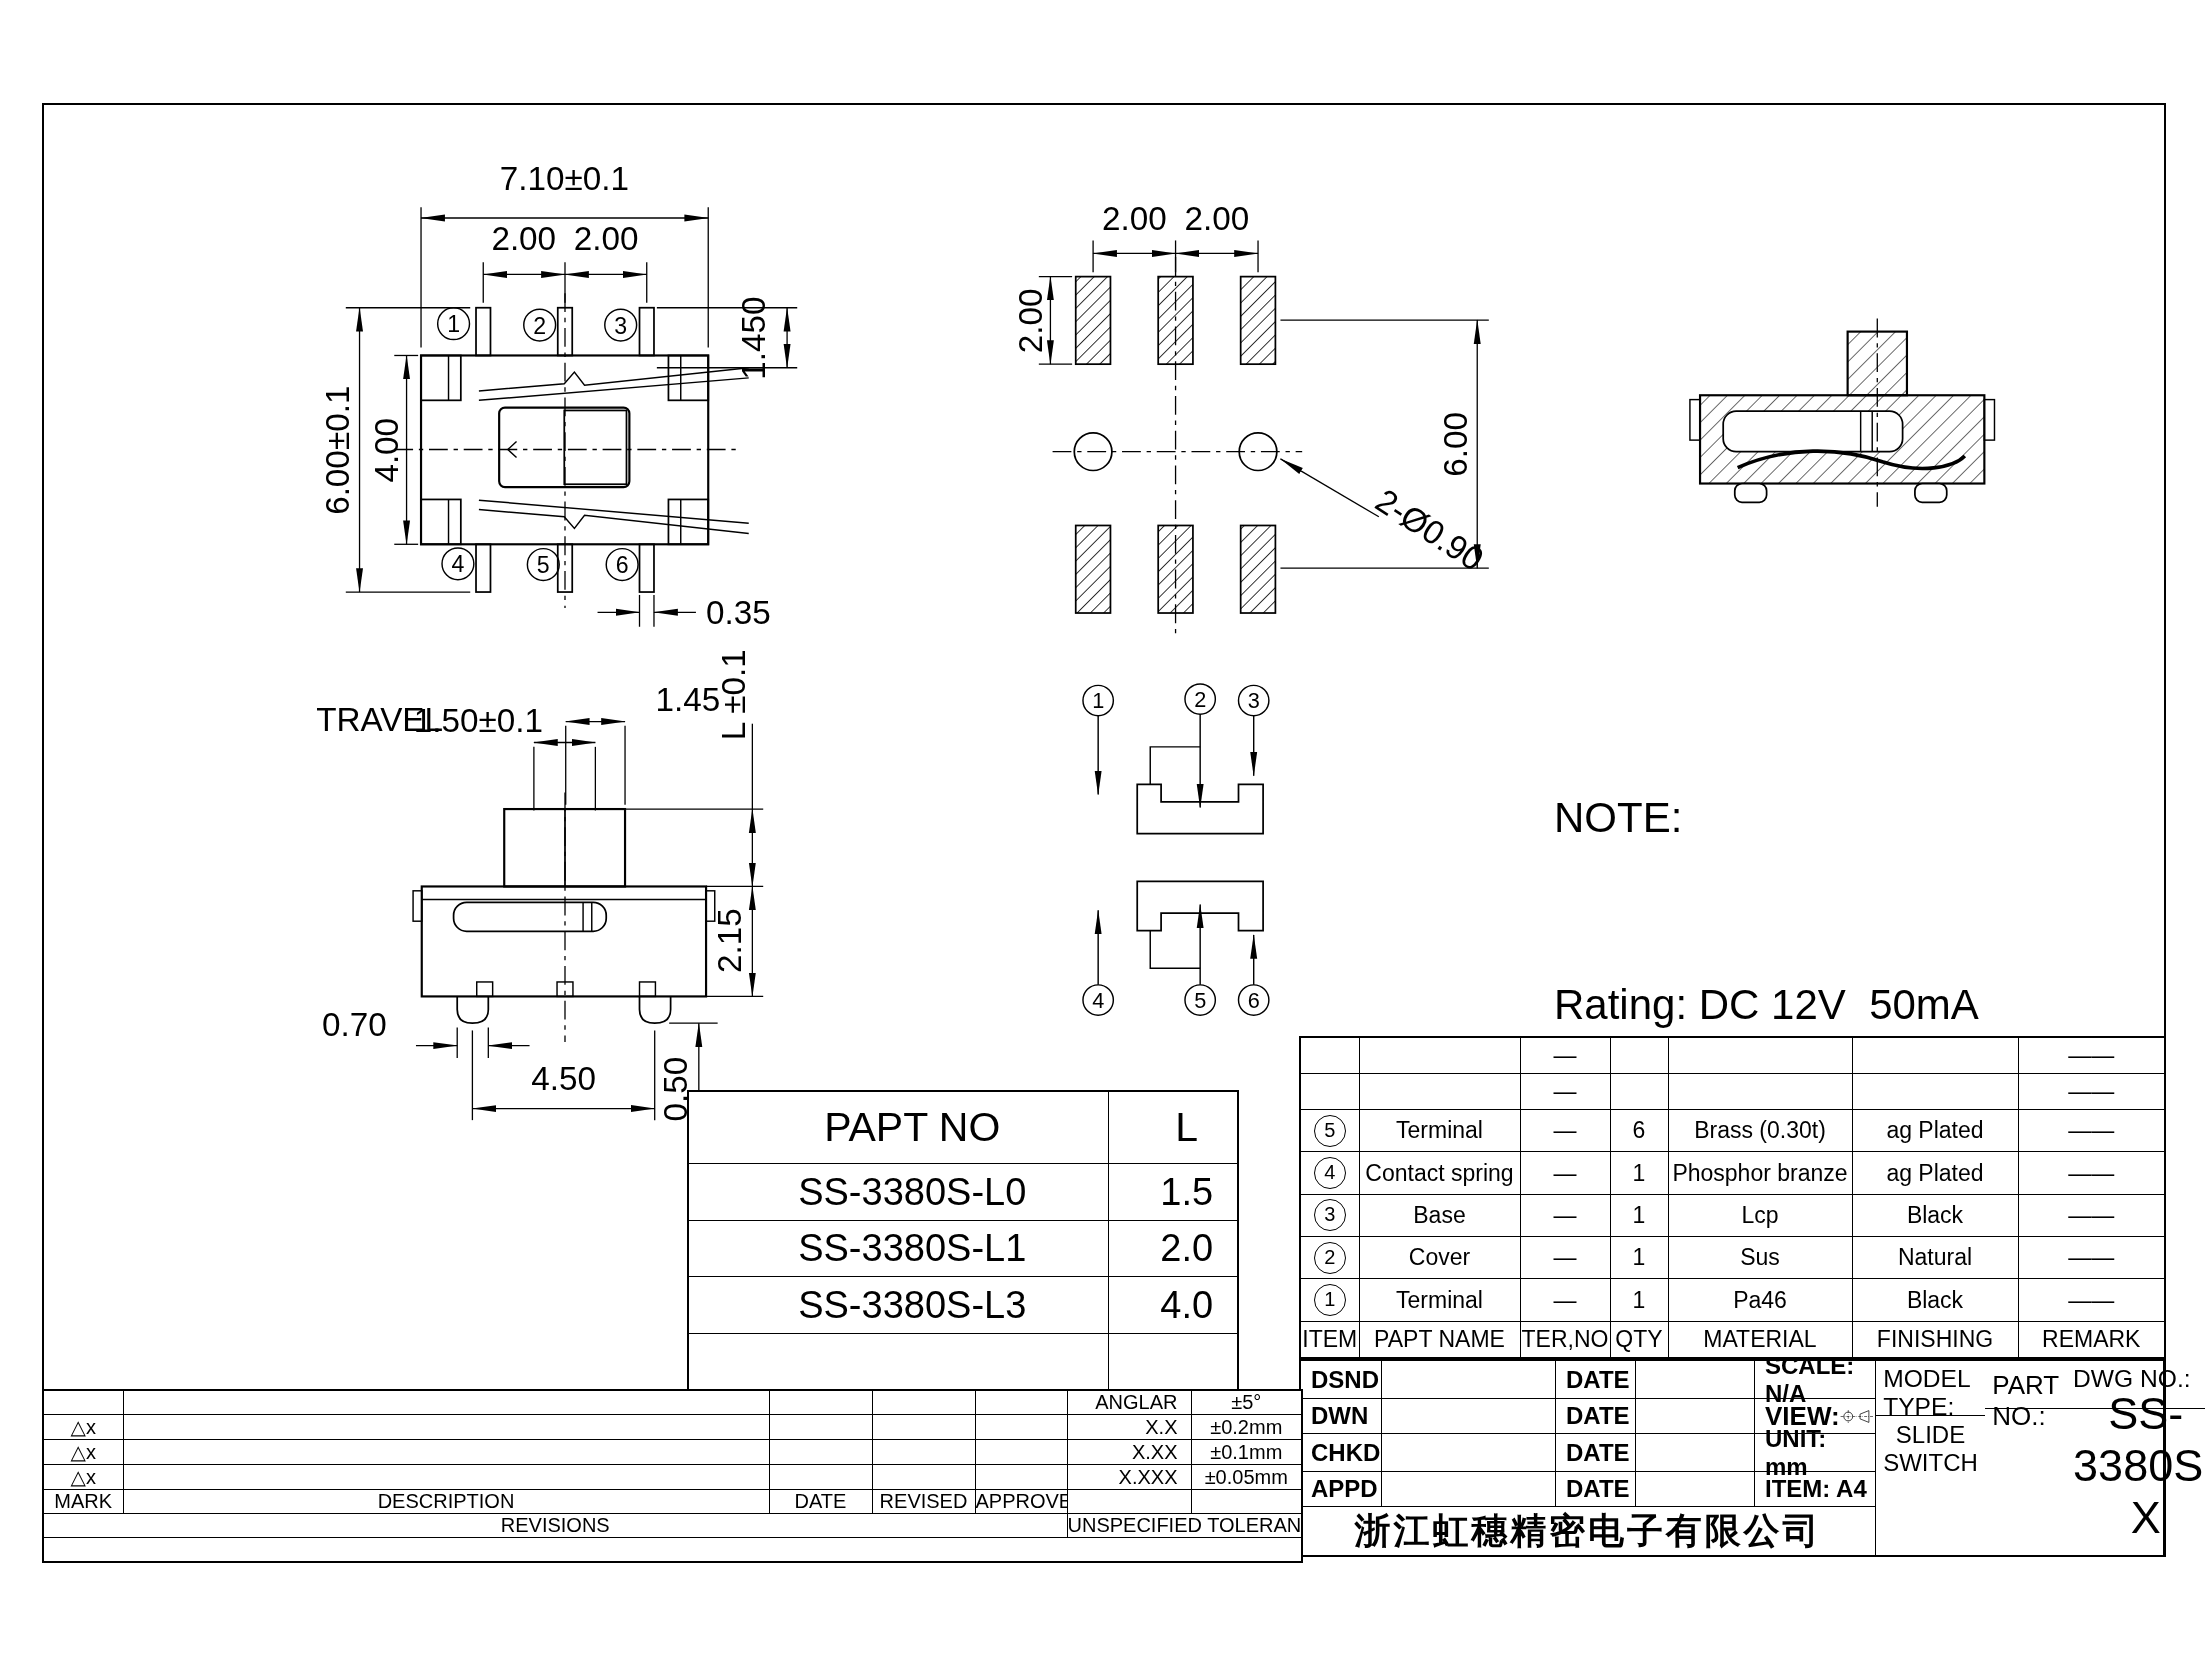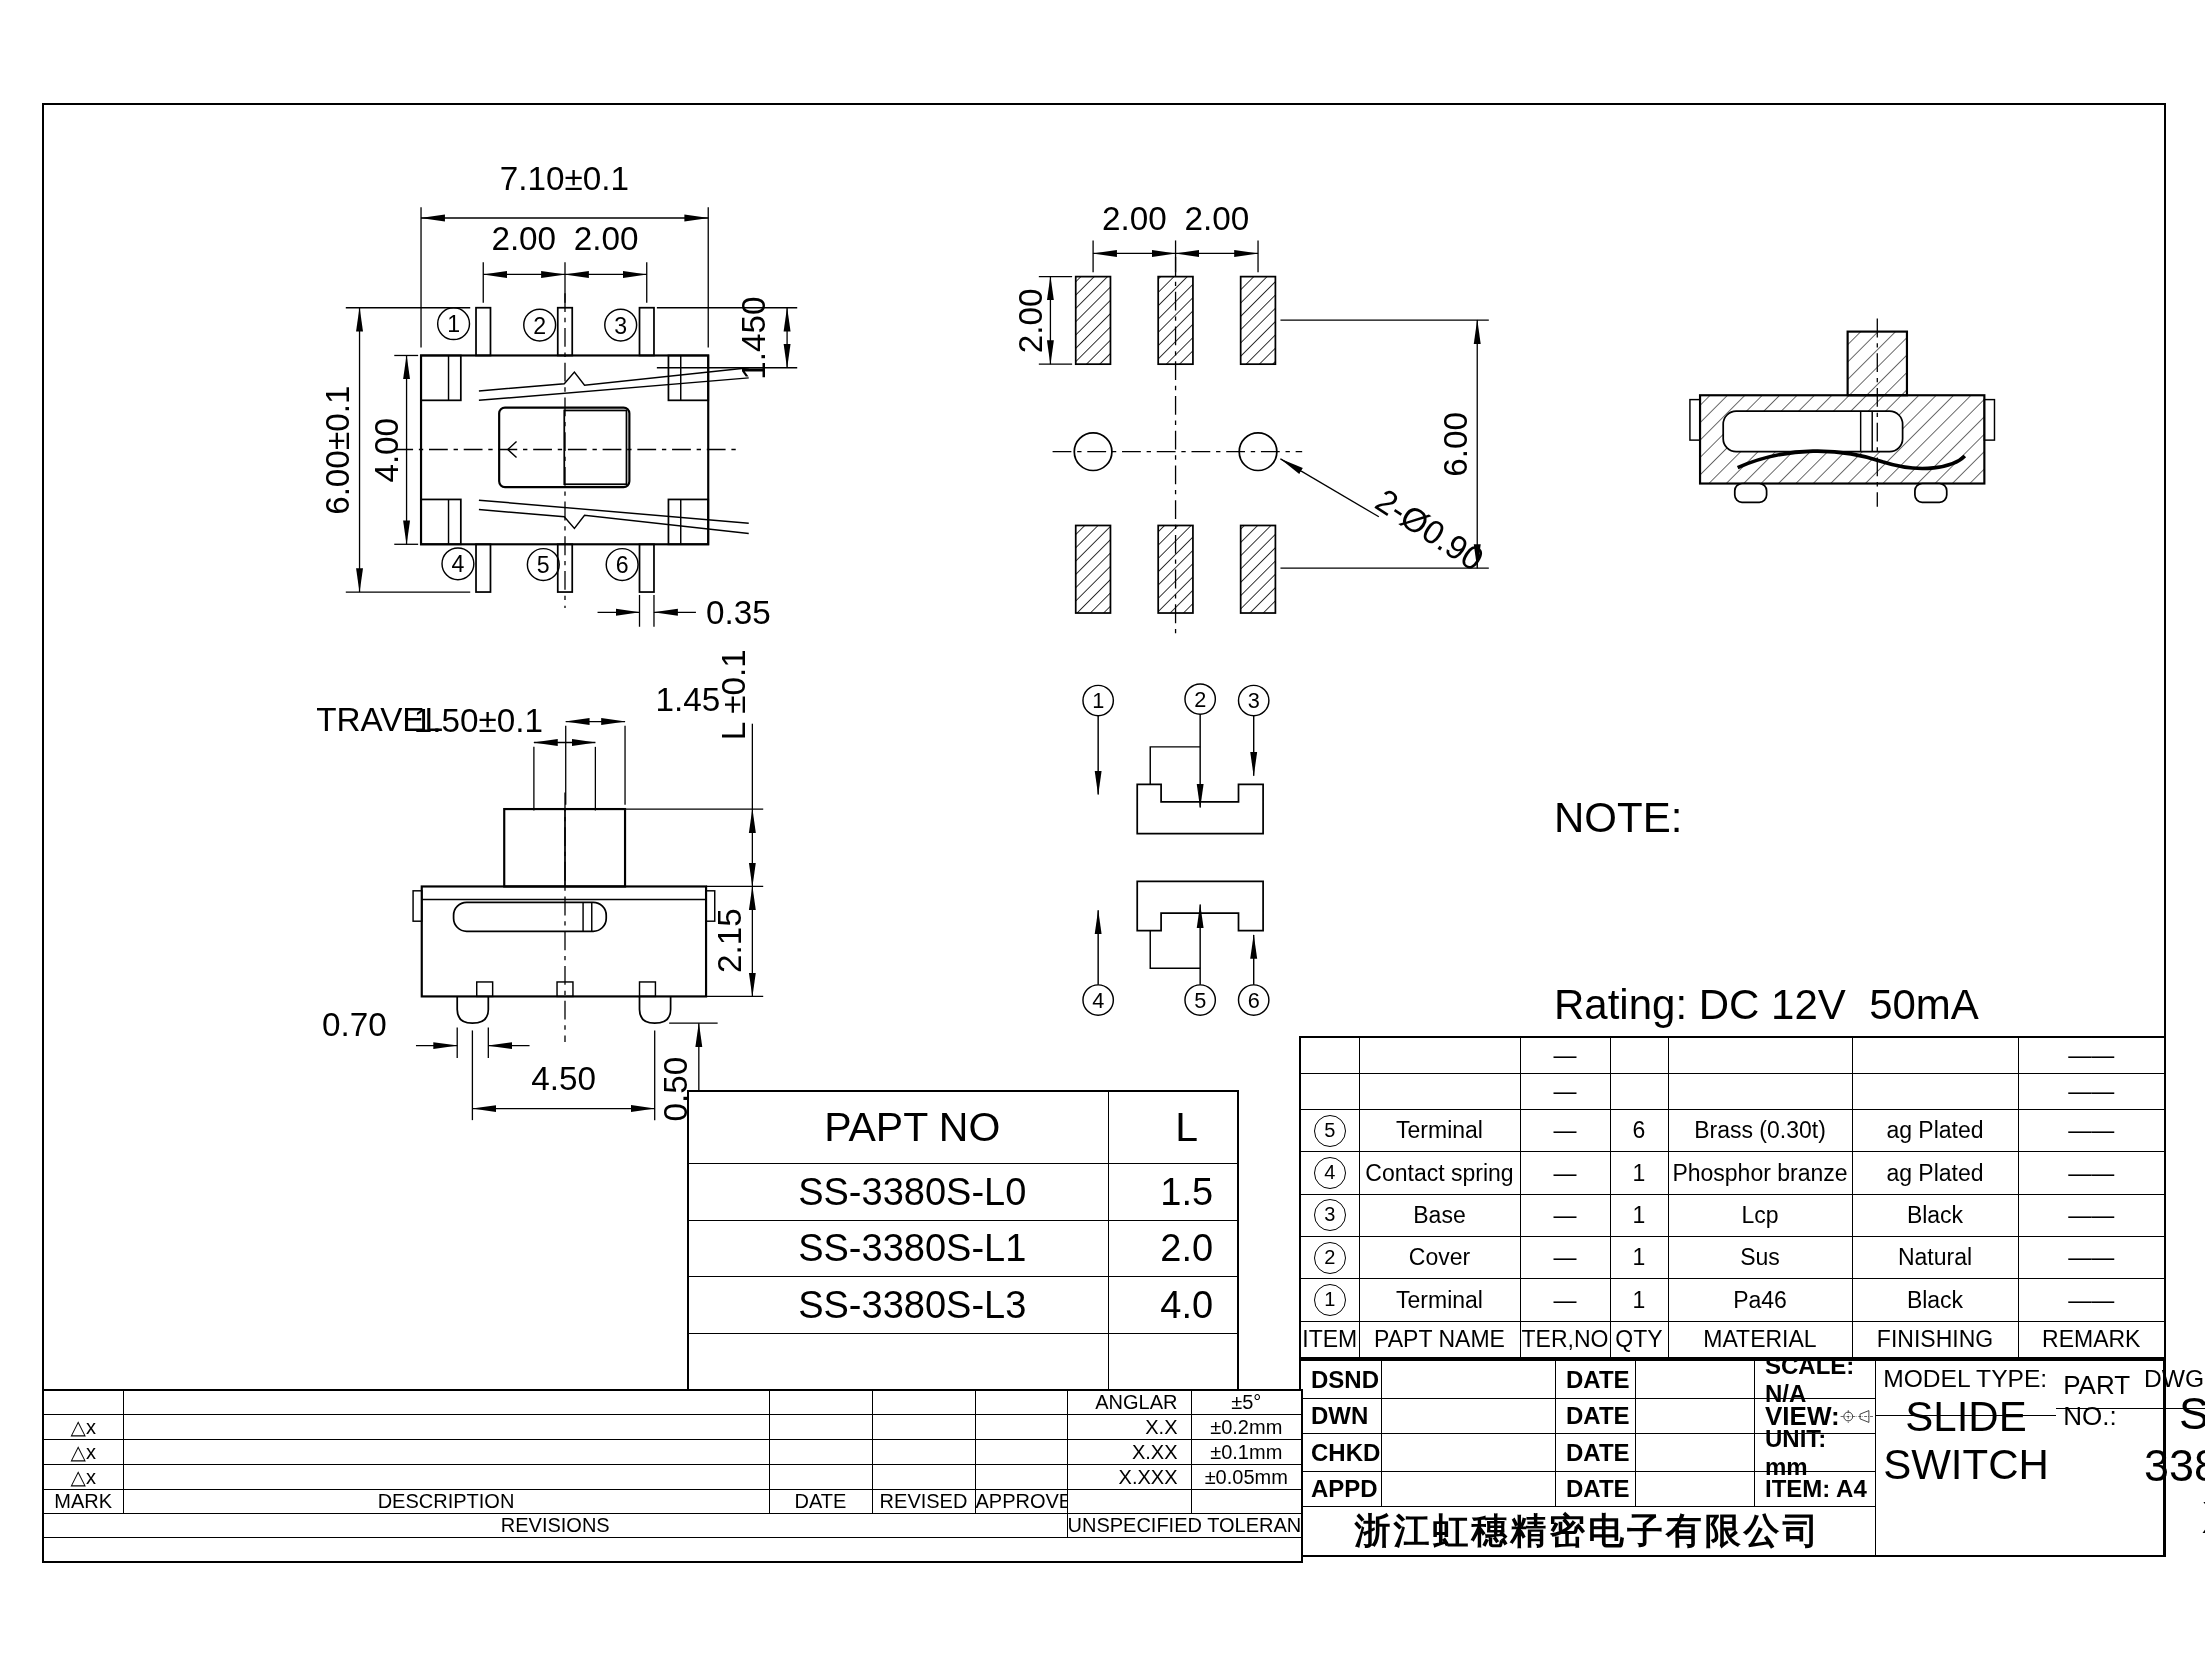--- a/index.html
+++ b/index.html
@@ -418,21 +418,21 @@
         <div style="width:174px"></div>
         <div style="width:80px">DATE</div>
         <div style="width:119px"></div>
         <div style="width:120px;border-right:none">ITEM: A4</div>
       </div>
       <div class="company">浙江虹穗精密电子有限公司</div>
     </div>
     <div class="rgt">
       <div class="sec" style="height:55px">
         <div class="lab">MODEL TYPE:</div>
-        <div style="font-size:42px;text-align:center">SLIDE SWITCH</div>
+        <div style="font-size:24px;text-align:center">SLIDE SWITCH</div>
       </div>
       <div class="sec" style="height:48px">
         <div class="lab" style="font-size:26px;padding-top:4.3px">PART NO.:</div>
       </div>
       <div class="sec" style="height:48px">
         <div class="lab">DWG NO.:</div>
         <div style="font-size:45px;text-align:center;margin-top:-5.8px">SS-3380S-X</div>
       </div>
       <div class="wband">
         <div class="wc">

